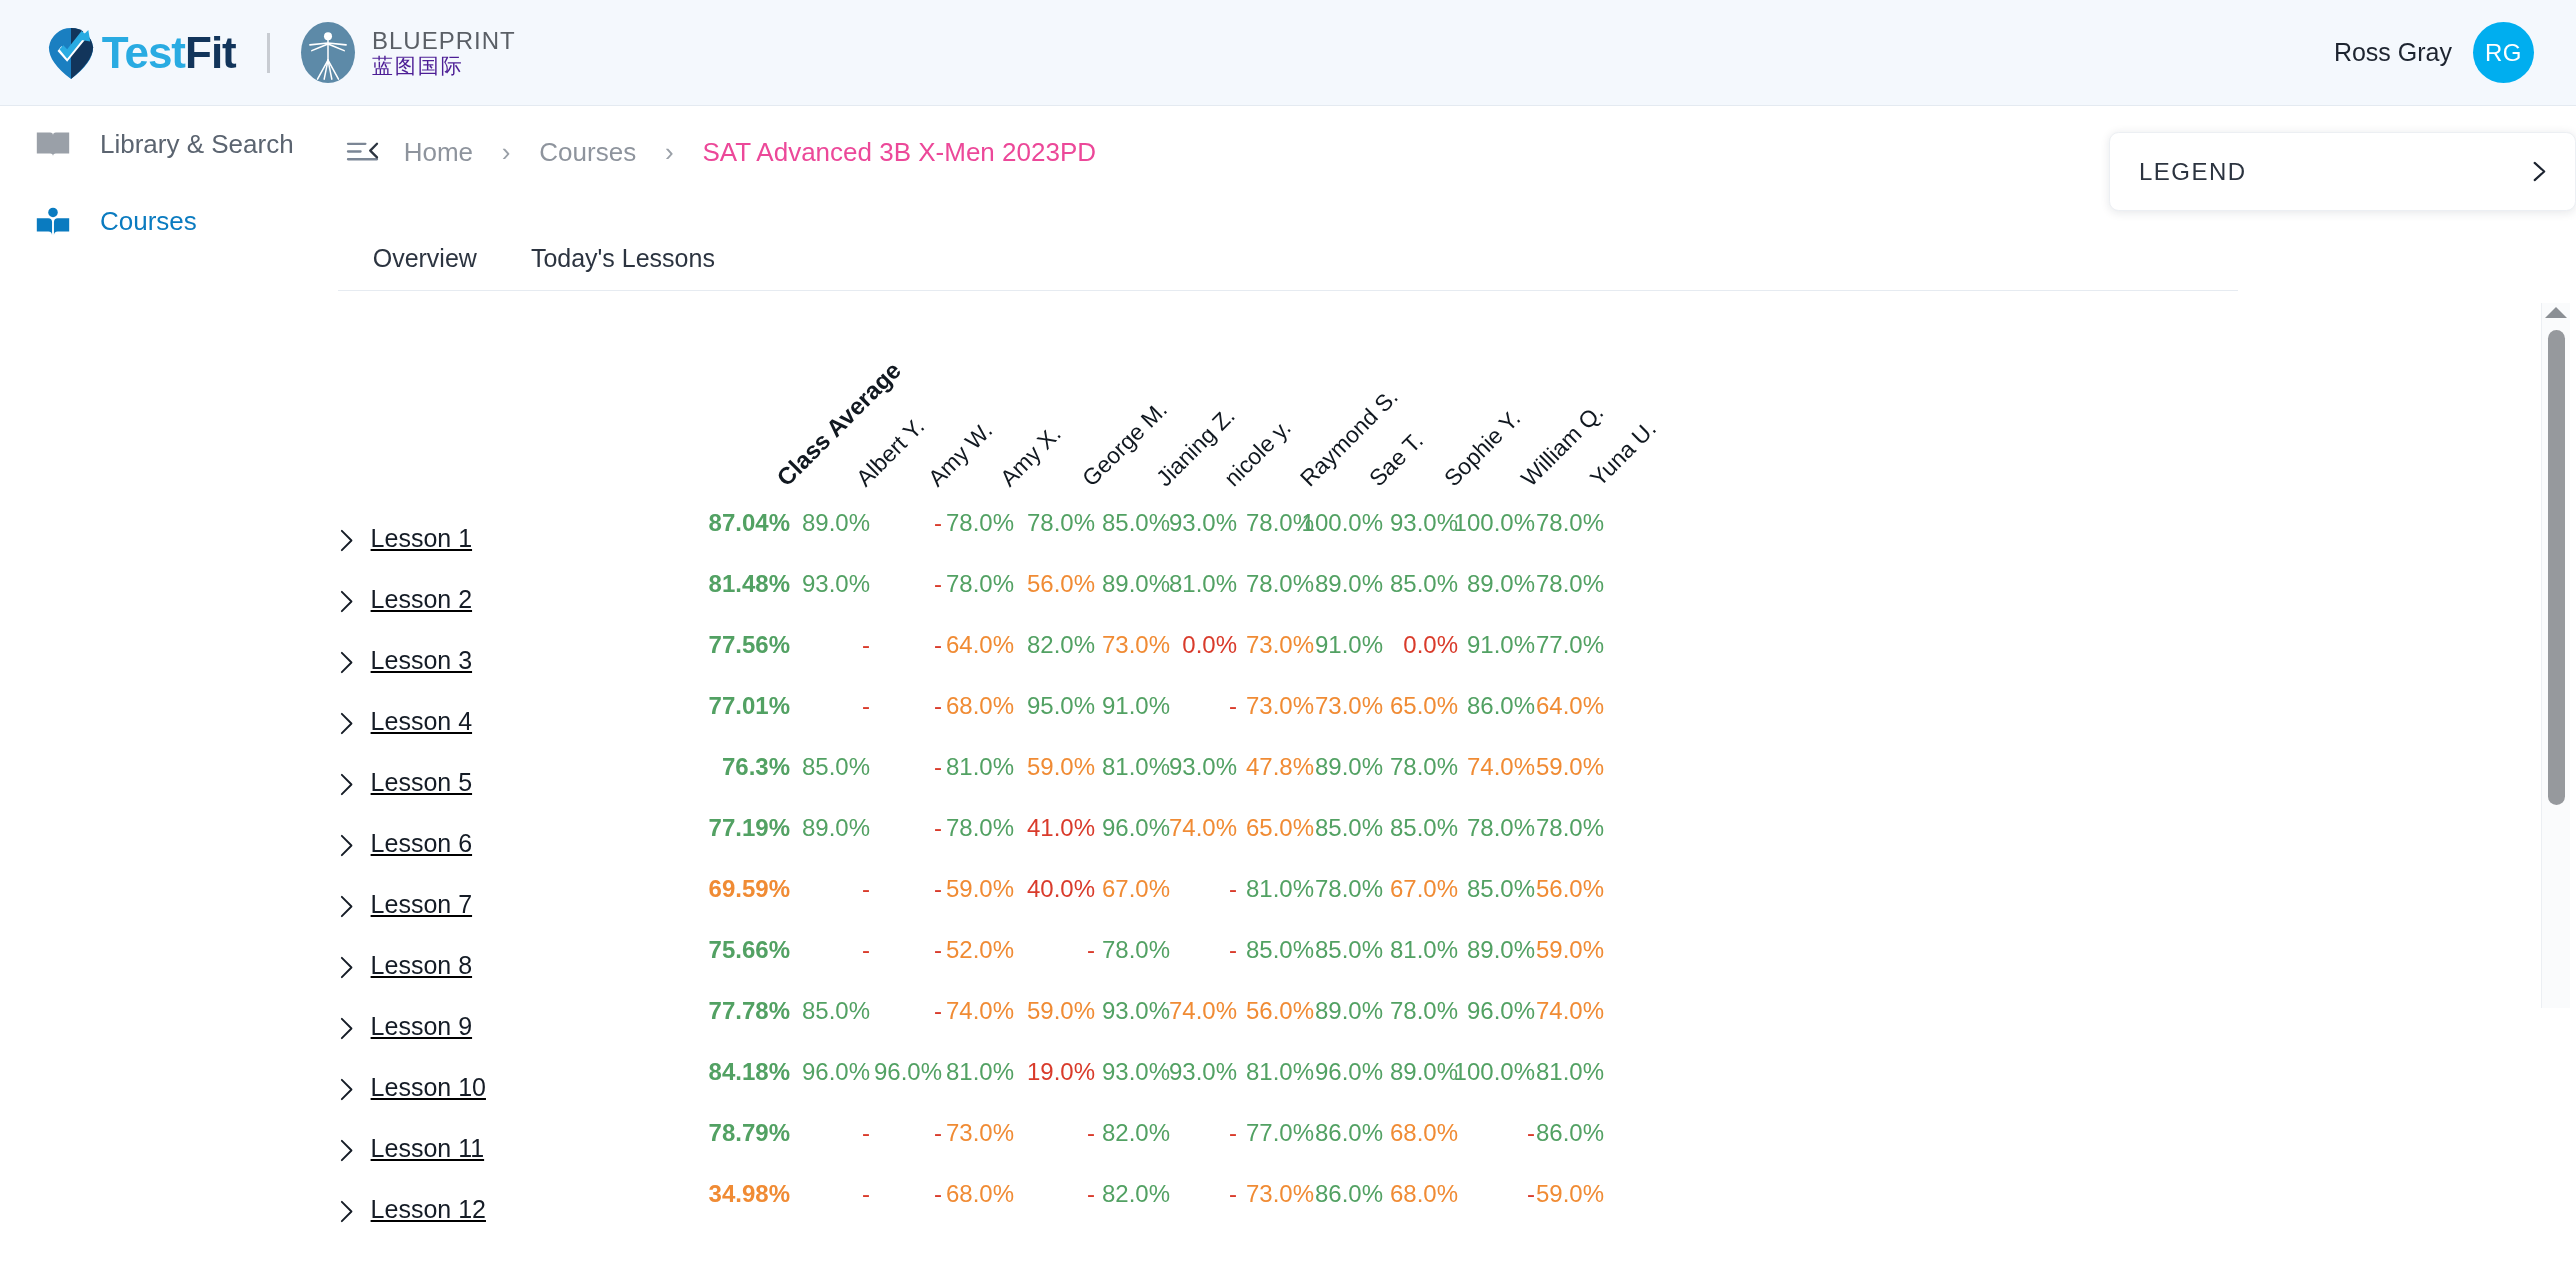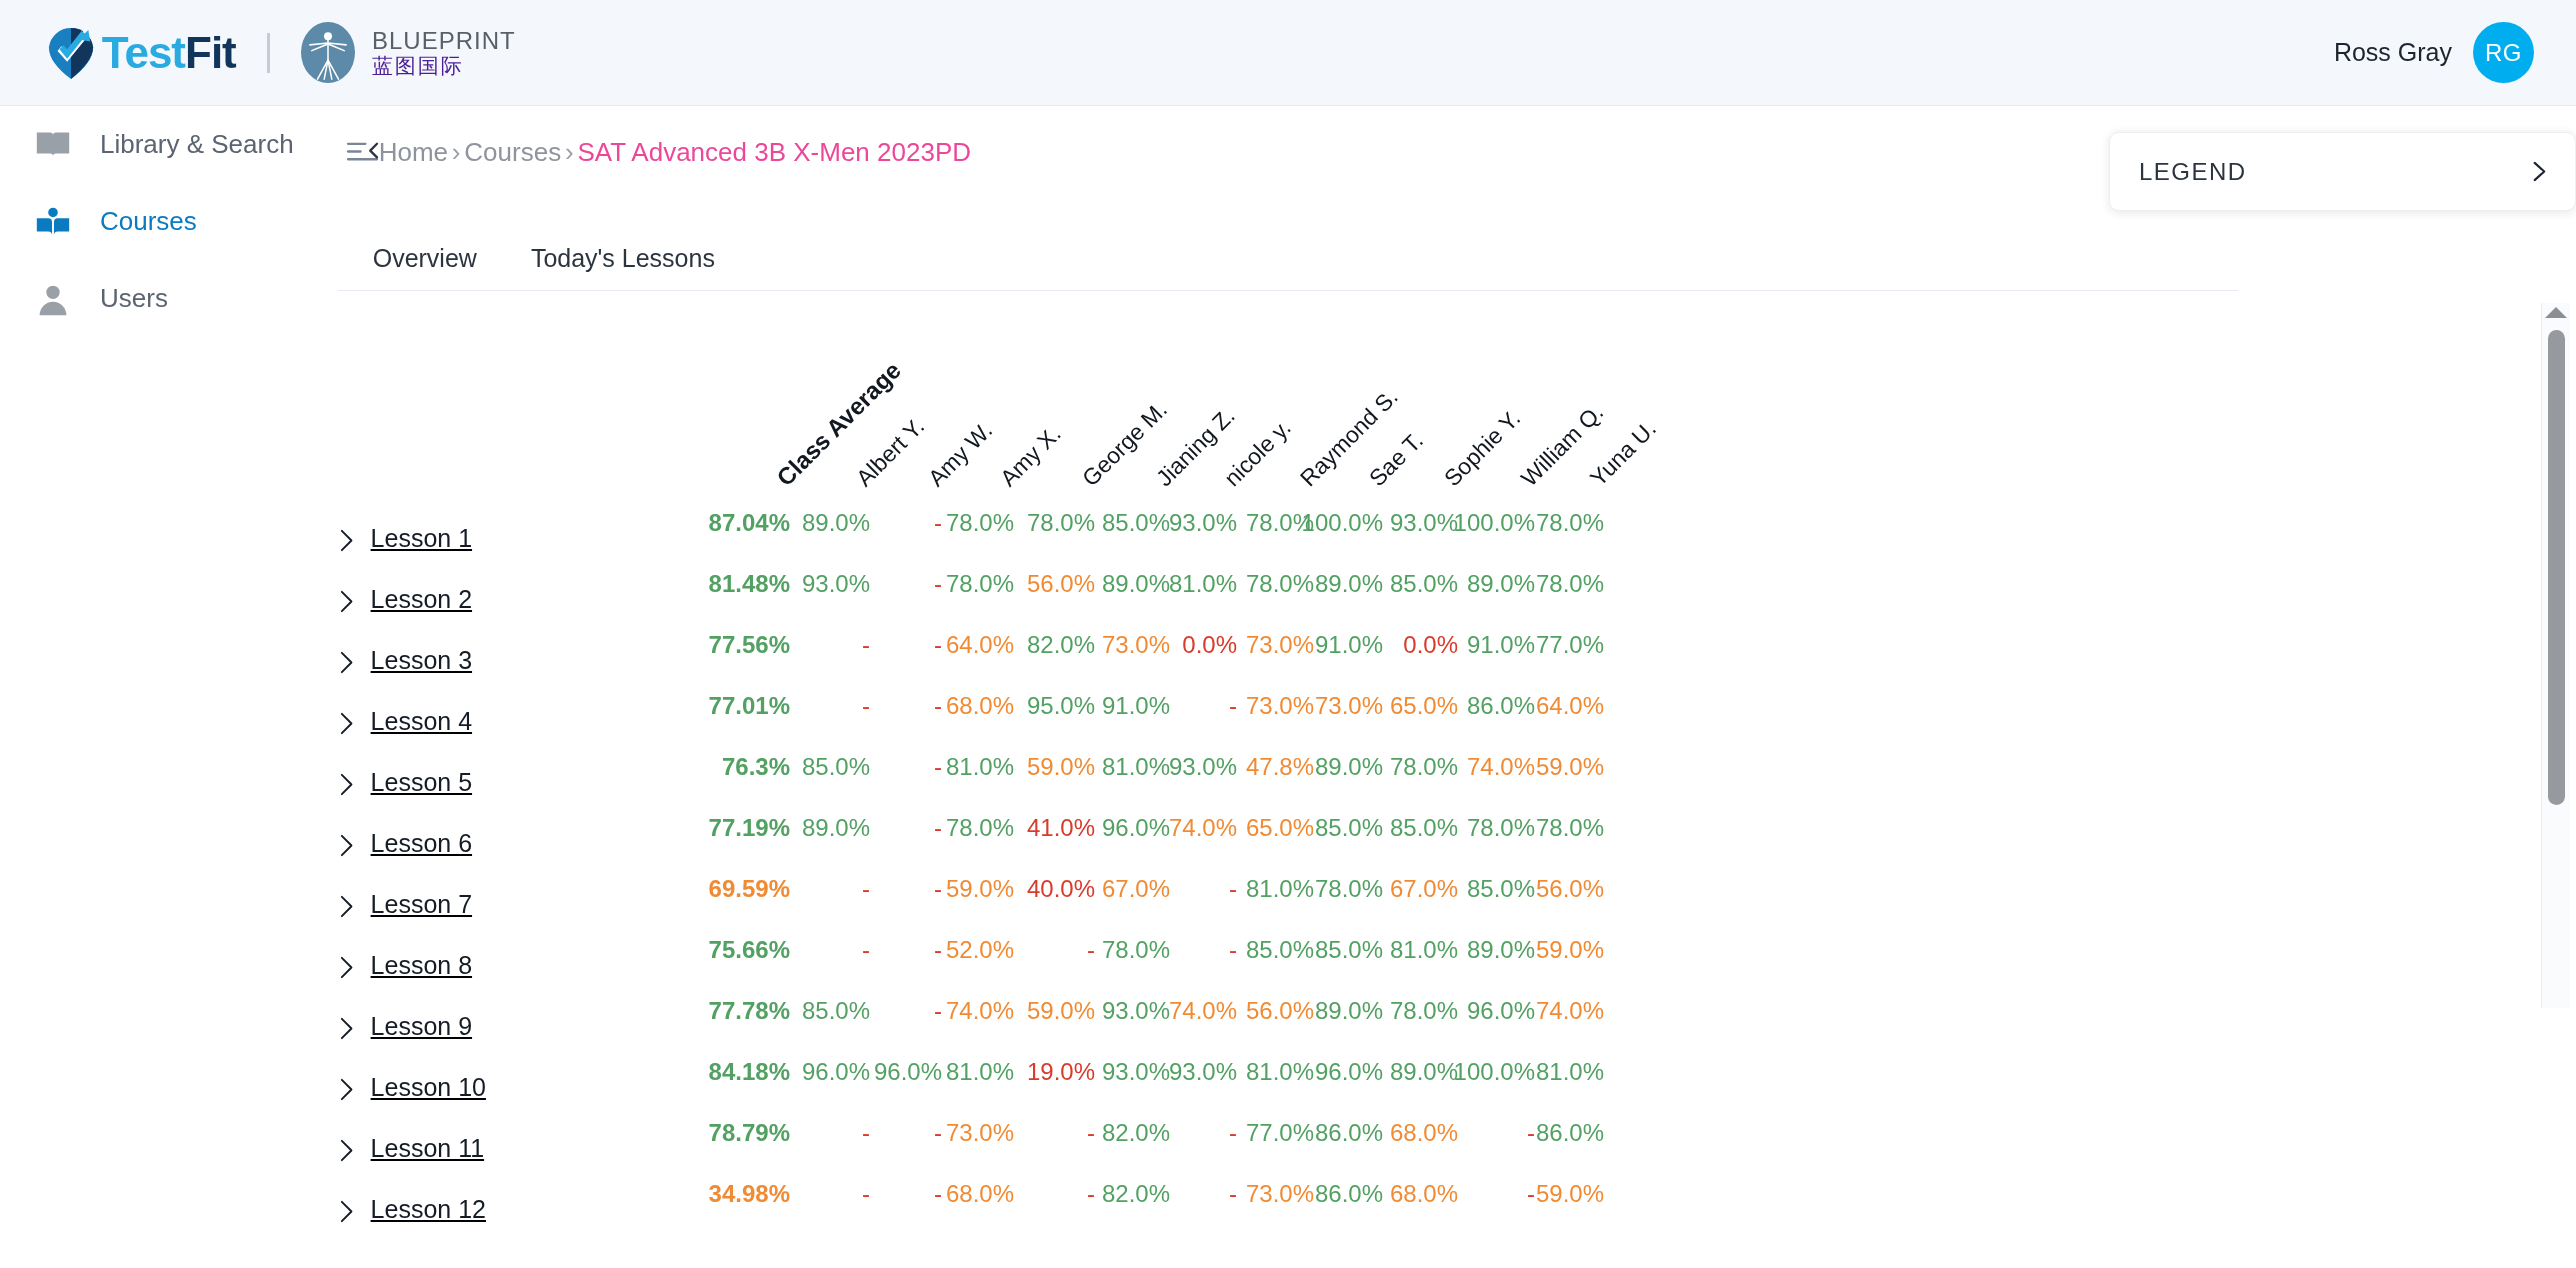--- a/index.html
+++ b/index.html
@@ -59,21 +59,21 @@
     height: 77px; padding-left: 33px; gap: 27px;
   }
   .nav-label { font-size: 26px; color: #5b6470; }
   .nav-item.active .nav-label { color: #0a7bc0; }
   .nav-icon { width: 40px; height: 40px; display: block; flex: none; }
 
   
   .main { position: absolute; top: 106px; left: 338px; width: 2238px; height: 1162px; }
 
   .crumb-row {
-    display: flex; align-items: center; 
+    display: flex; align-items: center; gap: 25px;
     padding-top: 31px; padding-left: 7.7px;
   }
   .collapse-icon { width: 33px; height: 29px; flex: none; }
   .crumb { font-size: 26px; color: #8e949d; }
   .crumb.current { color: #ec4899; }
   .crumb-sep { font-size: 26px; color: #9aa0a8; margin: 0 3.8px; }
 
   .legend-panel {
     position: absolute; top: 26px; right: 0;
     width: 467px; height: 79px;
@@ -213,27 +213,20 @@
 
   <div class="nav-item active">
     <svg class="nav-icon" viewBox="0 0 42 42">
       <circle cx="21" cy="11" r="5" fill="#0a7bc0"></circle>
       <path d="M4 17 h12 a4 4 0 0 1 4 4 v14 a4 4 0 0 0 -4 -4 H4 Z" fill="#0a7bc0"></path>
       <path d="M38 17 H26 a4 4 0 0 0 -4 4 v14 a4 4 0 0 1 4 -4 h12 Z" fill="#0a7bc0"></path>
     </svg>
     <span class="nav-label">Courses</span>
   </div>
 
-  <div class="nav-item">
-    <svg class="nav-icon" viewBox="0 0 42 42">
-      <circle cx="21" cy="14" r="7" fill="#9aa0a8"></circle>
-      <path d="M7 38 a14 14 0 0 1 28 0 Z" fill="#9aa0a8"></path>
-    </svg>
-    <span class="nav-label">Users</span>
-  </div>
 </div>
 
 <div class="main">
   <div class="clip">
 
     <div class="crumb-row">
       <svg class="collapse-icon" viewBox="0 0 34 30">
         <path d="M2 6 h18 M2 14 h13 M2 22 h30" stroke="#7b8695" stroke-width="2.4" stroke-linecap="round"></path>
         <path d="M32 6 L25 13 L32 20" stroke="#2c3440" stroke-width="2.4" fill="none" stroke-linecap="round" stroke-linejoin="round"></path>
       </svg>

